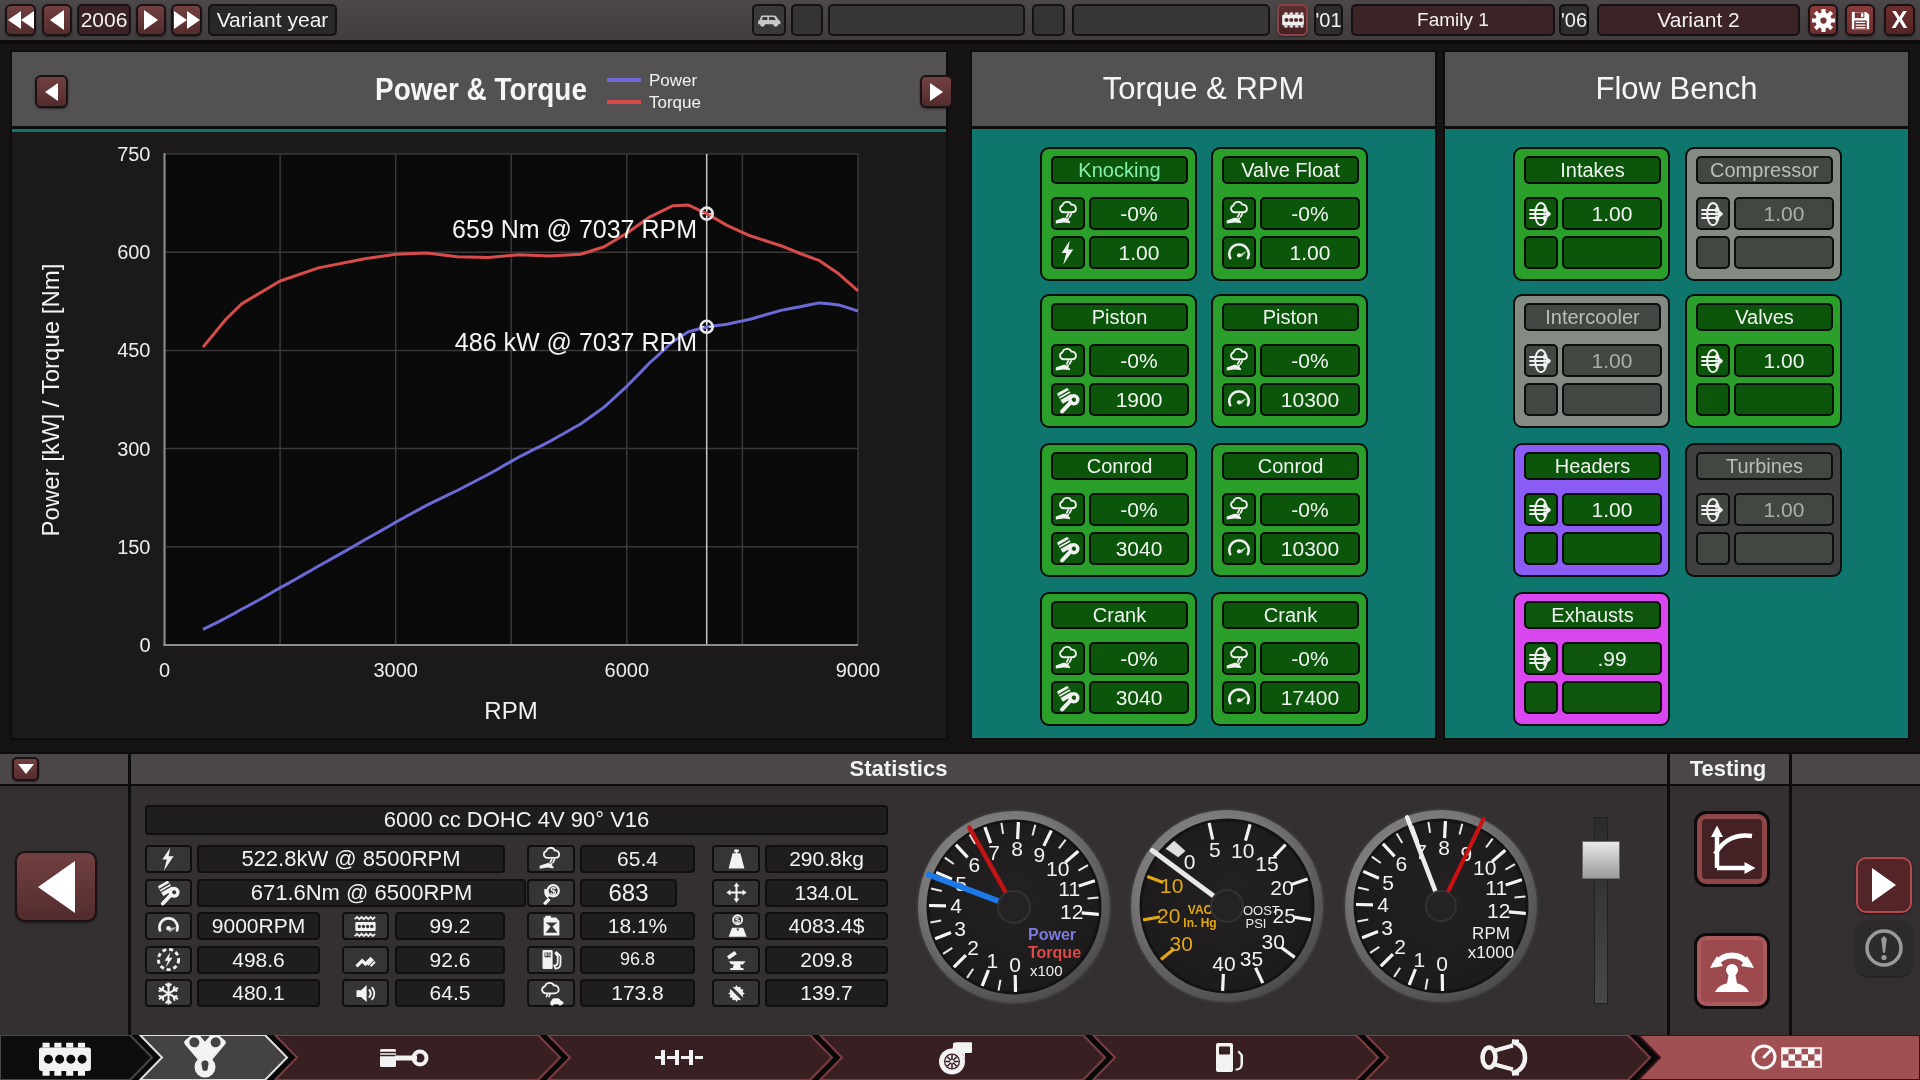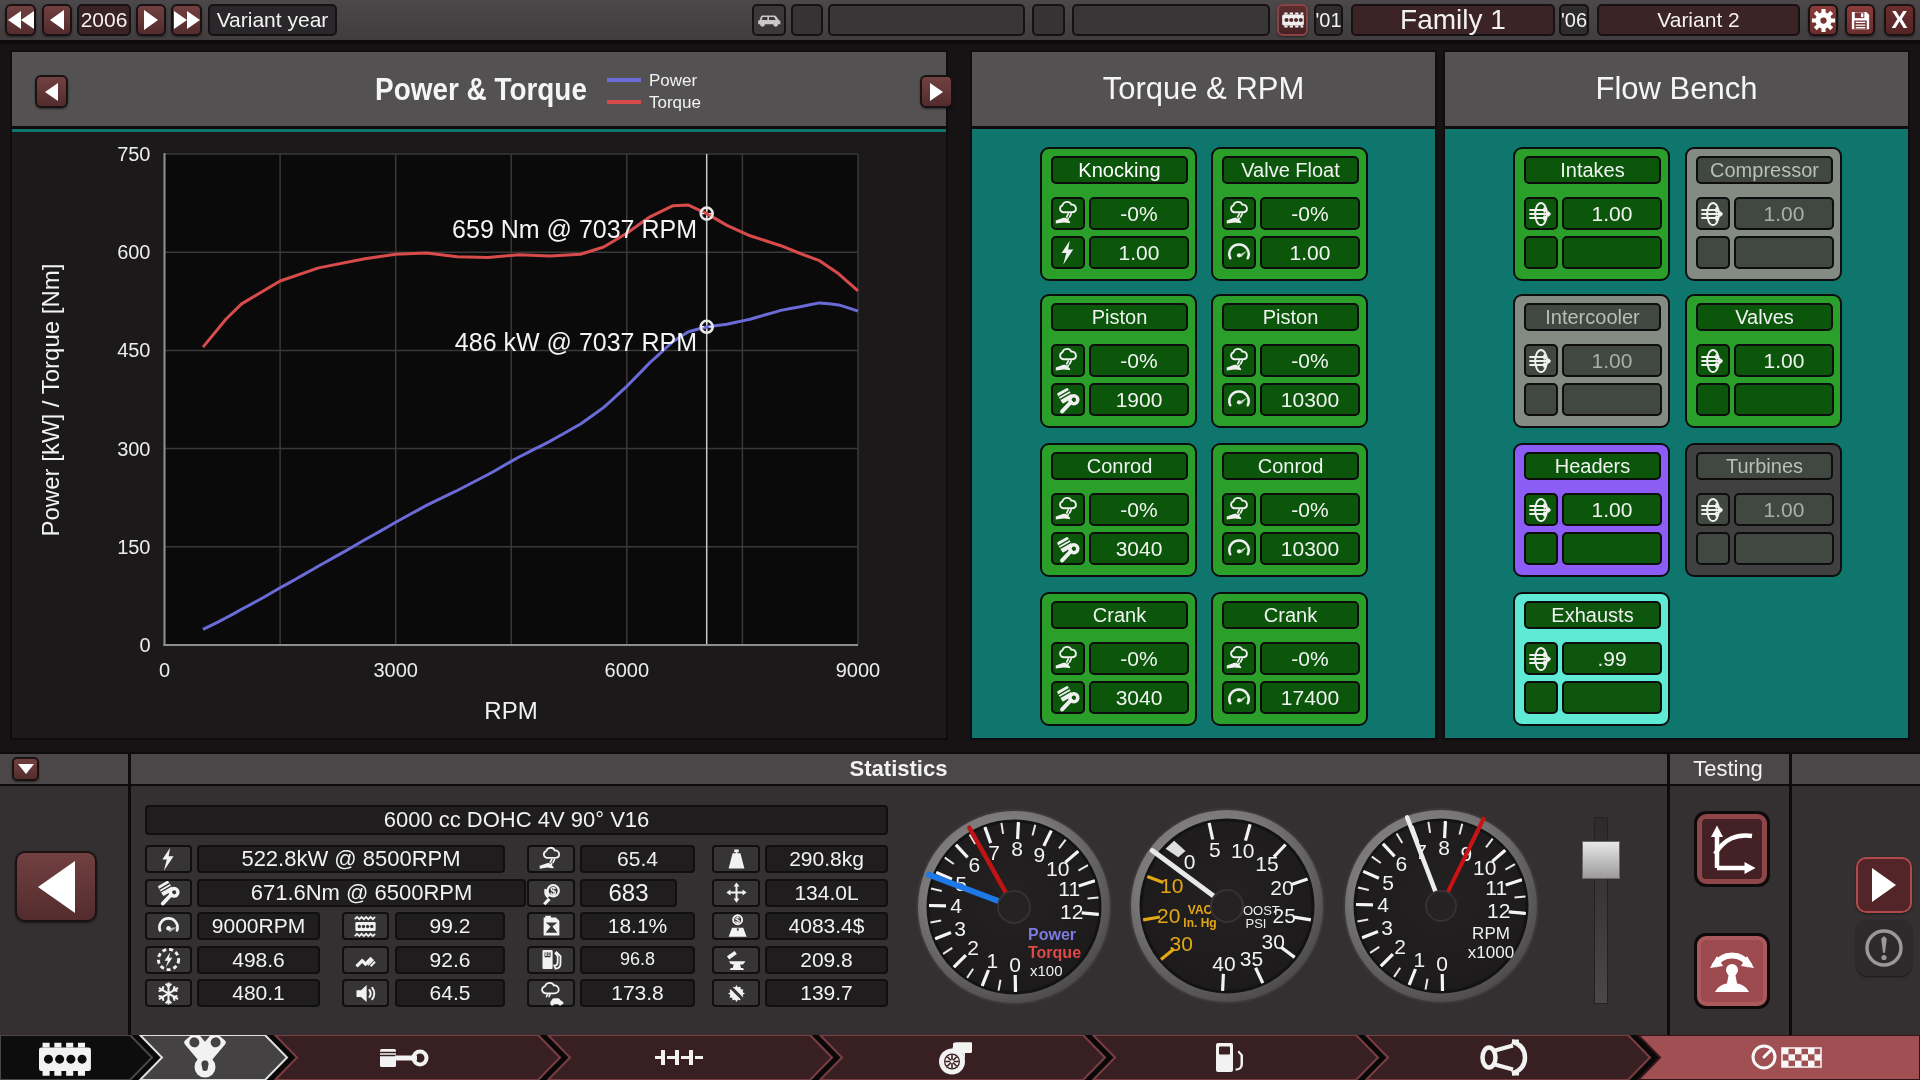--- a/index.html
+++ b/index.html
@@ -80,21 +80,21 @@
       <svg width="26" height="26" viewBox="0 0 24 24">
         <rect x="2" y="7" width="20" height="10" rx="1.5" fill="currentColor"></rect>
         <path d="M4 5h3v2H4zM9 5h3v2H9zM14 5h3v2h-3zM19 5h2.5v2H19zM4 17h3v2H4zM9 17h3v2H9zM14 17h3v2h-3zM19 17h2.5v2H19z" fill="currentColor"></path>
         <circle cx="6" cy="12" r="1.9" fill="#542a2c"></circle>
         <circle cx="10.4" cy="12" r="1.9" fill="#542a2c"></circle>
         <circle cx="14.8" cy="12" r="1.9" fill="#542a2c"></circle>
         <circle cx="19.2" cy="12" r="1.9" fill="#542a2c"></circle>
       </svg>
     </div>
     <div class="tfield" style="left:1314px;top:4px;width:29px;height:32px;background:#2e2c2d;font-size:20px">'01</div>
-    <div class="tfield" style="left:1351px;top:4px;width:204px;height:32px;background:#3c2326;font-size:28px">Family 1</div>
+    <div class="tfield" style="left:1351px;top:4px;width:204px;height:32px;background:#3c2326;font-size:19px">Family 1</div>
     <div class="tfield" style="left:1559px;top:4px;width:30px;height:32px;background:#2e2c2d;font-size:20px">'06</div>
     <div class="tfield" style="left:1597px;top:4px;width:203px;height:32px;background:#3c2326;font-size:21px">Variant 2</div>
     <div class="rb" style="left:1808px;top:4px;width:30px;height:32px;background:linear-gradient(180deg,#8a3c3a,#6b2e2d);border:2px solid #1a1112;border-radius:6px">
       <svg width="25" height="25" viewBox="0 0 24 24">
         <path d="M23.1 10.0 L23.1 14.0 L19.6 14.0 L18.7 16.0 L21.3 18.5 L18.5 21.3 L16.0 18.7 L14.0 19.6 L14.0 23.1 L10.0 23.1 L10.0 19.6 L8.0 18.7 L5.5 21.3 L2.7 18.5 L5.3 16.0 L4.4 14.0 L0.9 14.0 L0.9 10.0 L4.4 10.0 L5.3 8.0 L2.7 5.5 L5.5 2.7 L8.0 5.3 L10.0 4.4 L10.0 0.9 L14.0 0.9 L14.0 4.4 L16.0 5.3 L18.5 2.7 L21.3 5.5 L18.7 8.0 L19.6 10.0 Z" fill="#fff"></path>
         <circle cx="12" cy="12" r="6.5" fill="#fff"></circle>
         <circle cx="12" cy="12" r="3" fill="#7a3434"></circle>
       </svg>
     </div>
     <div class="rb" style="left:1845px;top:4px;width:30px;height:32px;background:linear-gradient(180deg,#8a3c3a,#6b2e2d);border:2px solid #1a1112;border-radius:6px">
@@ -165,21 +165,21 @@
       </svg>
     </div>
   </div>
 <div class="panel" style="left:970px;width:467px">
     <div class="phead">Torque &amp; RPM</div>
   </div>
 <div class="panel" style="left:1443px;width:467px">
     <div class="phead">Flow Bench</div>
   </div>
 <div class="card" style="left:1040px;top:147px;background:#2aa02a">
-    <div class="ct" style="color:#ffffff;background:#0b560b">Knocking</div>
+    <div class="ct" style="color:#86efac;background:#0b560b">Knocking</div>
     <div class="cib" style="top:48px;background:#0b560b">
       <svg width="28" height="28" viewBox="0 0 24 24" fill="#f0f4f0" stroke="none">
         <path d="M7.2 4.6a4.1 4.1 0 0 1 7.7-.6 3.4 3.4 0 0 1 3.9 3.3c0 1.9-1.5 3.2-3.4 3.2h-7a3.1 3.1 0 0 1-3.2-3 3.1 3.1 0 0 1 2-2.9z" fill="none" stroke="currentColor" stroke-width="1.6"></path>
         <path d="M12.2 11.9l-1.3 2.6m3.8-2.6l-1.3 2.6m-1.2 1.2l-1 2" stroke="currentColor" stroke-width="1.5" fill="none" stroke-linecap="round"></path>
         <path d="M1.5 17.5l6.5-2.2c1.5-.5 2.5.1 3.4 1l2.2 2.1c.6.6.3 1.6-.9 1.4l-4.4-.6-6.8 1z" fill="currentColor"></path>
       </svg>
     </div>
     <div class="cvb" style="top:48px;background:#0b560b;color:#f0f4f0">-0%</div>
     <div class="cib" style="top:87px;background:#0b560b">
       <svg width="28" height="28" viewBox="0 0 24 24" fill="#f0f4f0" stroke="none">
@@ -395,39 +395,39 @@
     <div class="cib" style="top:48px;background:#414841">
       <svg width="28" height="28" viewBox="0 0 24 24" fill="#aab0a7" stroke="none">
         <ellipse cx="12" cy="12" rx="5" ry="9.5" fill="none" stroke="currentColor" stroke-width="1.7"></ellipse>
         <path d="M2 8.5h15m0 0l-2.8-2m2.8 2l-2.8 2M2 12h18m0 0l-2.8-2m2.8 2l-2.8 2M2 15.5h15m0 0l-2.8-2m2.8 2l-2.8 2" stroke="currentColor" stroke-width="1.7" fill="none"></path>
       </svg>
     </div>
     <div class="cvb" style="top:48px;background:#414841;color:#aab0a7">1.00</div>
     <div class="cib" style="top:87px;background:#414841"></div>
     <div class="cvb" style="top:87px;background:#414841;color:#aab0a7"></div>
   </div>
-<div class="card" style="left:1513px;top:592px;background:#5eead4">
+<div class="card" style="left:1513px;top:592px;background:#d946ef">
     <div class="ct" style="color:#f0f4f0;background:#0e550e">Exhausts</div>
     <div class="cib" style="top:48px;background:#0e550e">
       <svg width="28" height="28" viewBox="0 0 24 24" fill="#f0f4f0" stroke="none">
         <ellipse cx="12" cy="12" rx="5" ry="9.5" fill="none" stroke="currentColor" stroke-width="1.7"></ellipse>
         <path d="M2 8.5h15m0 0l-2.8-2m2.8 2l-2.8 2M2 12h18m0 0l-2.8-2m2.8 2l-2.8 2M2 15.5h15m0 0l-2.8-2m2.8 2l-2.8 2" stroke="currentColor" stroke-width="1.7" fill="none"></path>
       </svg>
     </div>
     <div class="cvb" style="top:48px;background:#0e550e;color:#f0f4f0">.99</div>
     <div class="cib" style="top:87px;background:#0e550e"></div>
     <div class="cvb" style="top:87px;background:#0e550e;color:#f0f4f0"></div>
   </div>
 <div id="botstrip"></div>
 <div id="botbody"></div>
 <div class="vsep" style="left:128px"></div>
 <div class="vsep" style="left:1667px"></div>
 <div class="vsep" style="left:1789px"></div>
 <div style="position:absolute;left:129px;top:752px;width:1539px;height:34px;display:flex;align-items:center;justify-content:center;font-size:22px;font-weight:bold;color:#f2f2f2">Statistics</div>
-<div style="position:absolute;left:1667px;top:752px;width:122px;height:34px;display:flex;align-items:center;justify-content:center;font-size:22px;font-weight:normal;color:#f2f2f2">Testing</div>
+<div style="position:absolute;left:1667px;top:752px;width:122px;height:34px;display:flex;align-items:center;justify-content:center;font-size:22px;font-weight:bold;color:#f2f2f2">Testing</div>
 <div class="rb" style="left:12px;top:757px;width:27px;height:24px;background:linear-gradient(180deg,#724041,#532c2d);border:2px solid #1a1112;border-radius:5px">
     <div style="width:0;height:0;border-left:8px solid transparent;border-right:8px solid transparent;border-top:10px solid #fff"></div>
   </div>
 <div class="rb" style="left:15px;top:851px;width:82px;height:71px;background:linear-gradient(180deg,#724041,#532c2d);border:2px solid #1a1112;border-radius:10px">
     <div style="width:0;height:0;border-top:26px solid transparent;border-bottom:26px solid transparent;border-right:37px solid #fff"></div>
   </div>
 <div class="svb" style="left:145px;top:805px;width:743px;height:30px;font-size:22px;line-height:30px">6000 cc DOHC 4V 90° V16</div>
 <div class="sib" style="left:145px;top:845.0px;width:47px">
     <svg width="27" height="27" viewBox="0 0 24 24" style="color:#f2f2f2" fill="#f2f2f2">
       <path d="M13.5 1.5L6.5 12h4l-2.6 10 8.6-13h-4.4z" fill="currentColor"></path>

